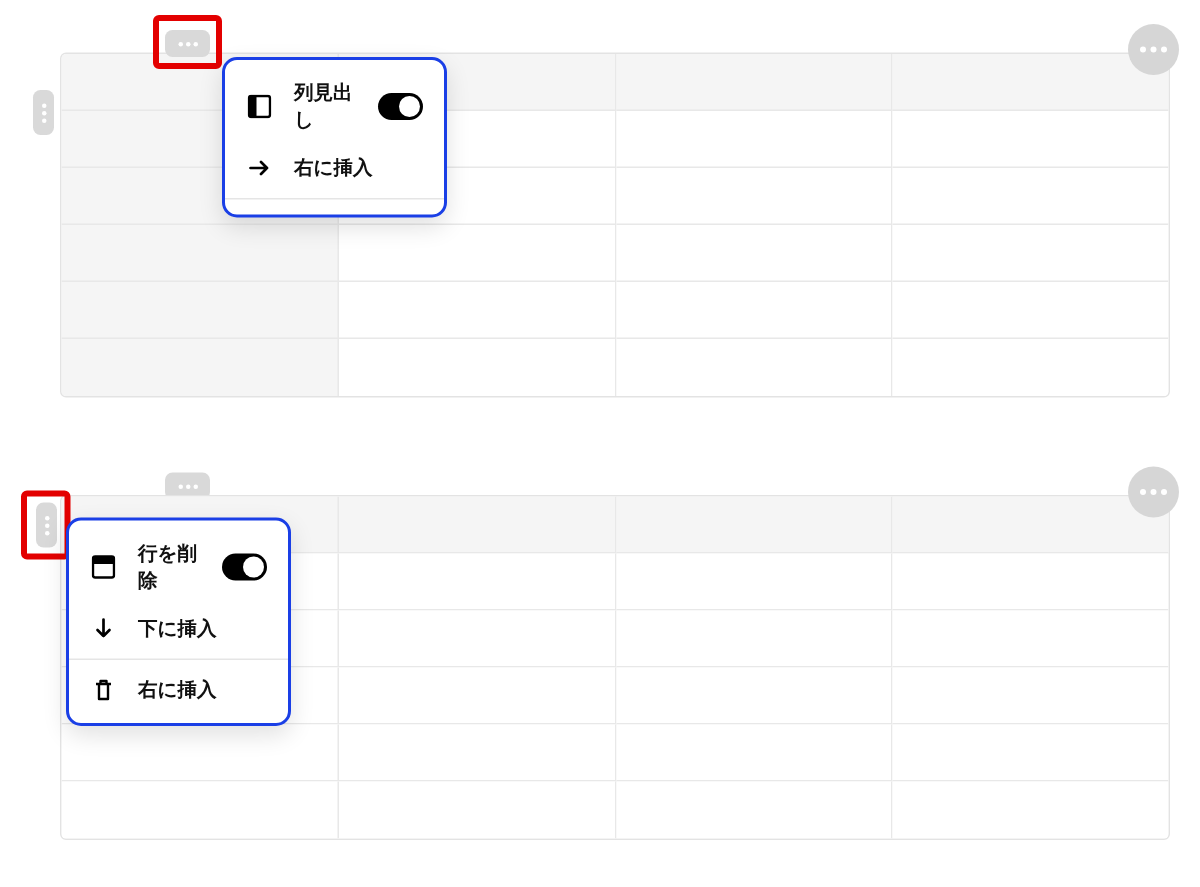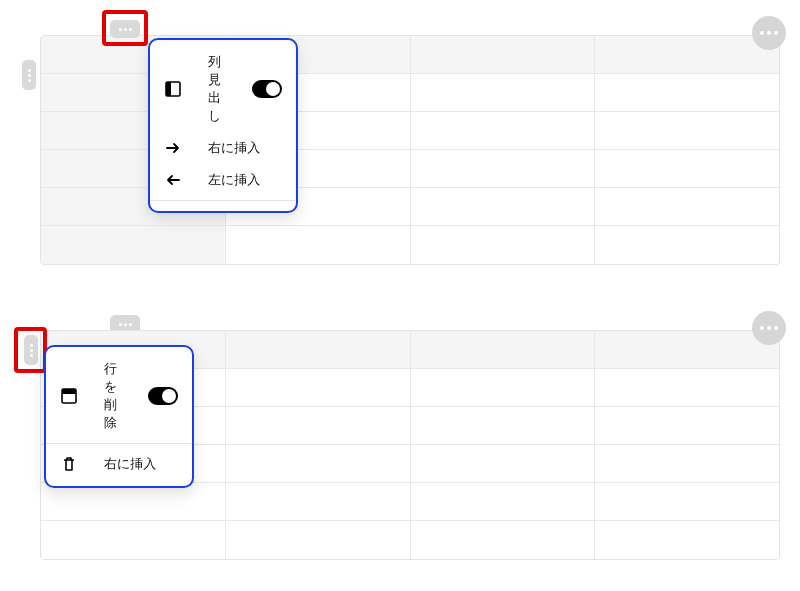--- a/index.html
+++ b/index.html
@@ -93,24 +93,24 @@
     background: #fff;
     border: 2px solid #1a3fe6;
     border-radius: 10px;
     box-shadow: 0 6px 16px rgba(0,0,0,0.12);
     padding: 6px 0;
     width: 150px;
   }
   .menu-item {
     display: flex;
     align-items: center;
-    gap: 26px;
+    gap: 14px;
     padding: 7px 14px;
     font-size: 13px;
-    font-weight: 400;
+    font-weight: 700;
     color: #111;
     cursor: default;
   }
   .menu-sep {
     height: 1px;
     background: #e5e5e5;
     margin: 4px 0;
   }
   .mi-icon {
     width: 18px;
@@ -216,28 +216,20 @@
       <span class="toggle"></span>
     </div>
     <div class="menu-item">
       <span class="mi-icon">
         <svg width="16" height="16" viewBox="0 0 16 16">
             <path d="M2 8 H13 M9 4 L13 8 L9 12" fill="none" stroke="#000" stroke-width="1.8" stroke-linecap="round" stroke-linejoin="round"></path>
           </svg>
       </span>
       <span>右に挿入</span>
     </div>
-    <div class="menu-item">
-      <span class="mi-icon">
-        <svg width="16" height="16" viewBox="0 0 16 16">
-            <path d="M14 8 H3 M7 4 L3 8 L7 12" fill="none" stroke="#000" stroke-width="1.8" stroke-linecap="round" stroke-linejoin="round"></path>
-          </svg>
-      </span>
-      <span>左に挿入</span>
-    </div>
     <div class="menu-sep"></div>
   </div>
 </div>
 
 <div class="section bottom">
 
   <div class="pill-h" style="left:110px; top:10px;">
     <span class="dot"></span>
       <span class="dot"></span>
       <span class="dot"></span>
@@ -299,20 +291,28 @@
     <div class="menu-item">
       <span class="mi-icon">
         <svg width="16" height="16" viewBox="0 0 16 16">
             <rect x="1" y="1" width="14" height="14" rx="1.5" fill="none" stroke="#000" stroke-width="1.6"></rect>
             <rect x="1" y="1" width="14" height="5" fill="#000"></rect>
           </svg>
       </span>
       <span>行を削除</span>
       <span class="toggle"></span>
     </div>
+    <div class="menu-item">
+      <span class="mi-icon">
+        <svg width="16" height="16" viewBox="0 0 16 16">
+            <path d="M8 2 V13 M4 9 L8 13 L12 9" fill="none" stroke="#000" stroke-width="1.8" stroke-linecap="round" stroke-linejoin="round"></path>
+          </svg>
+      </span>
+      <span>下に挿入</span>
+    </div>
     <div class="menu-sep"></div>
     <div class="menu-item">
       <span class="mi-icon">
         <svg width="16" height="16" viewBox="0 0 16 16">
             <path d="M3 4 H13 M5 4 V14 H11 V4 M6 4 V2 H10 V4" fill="none" stroke="#000" stroke-width="1.6" stroke-linejoin="round"></path>
           </svg>
       </span>
       <span>右に挿入</span>
     </div>
   </div>

